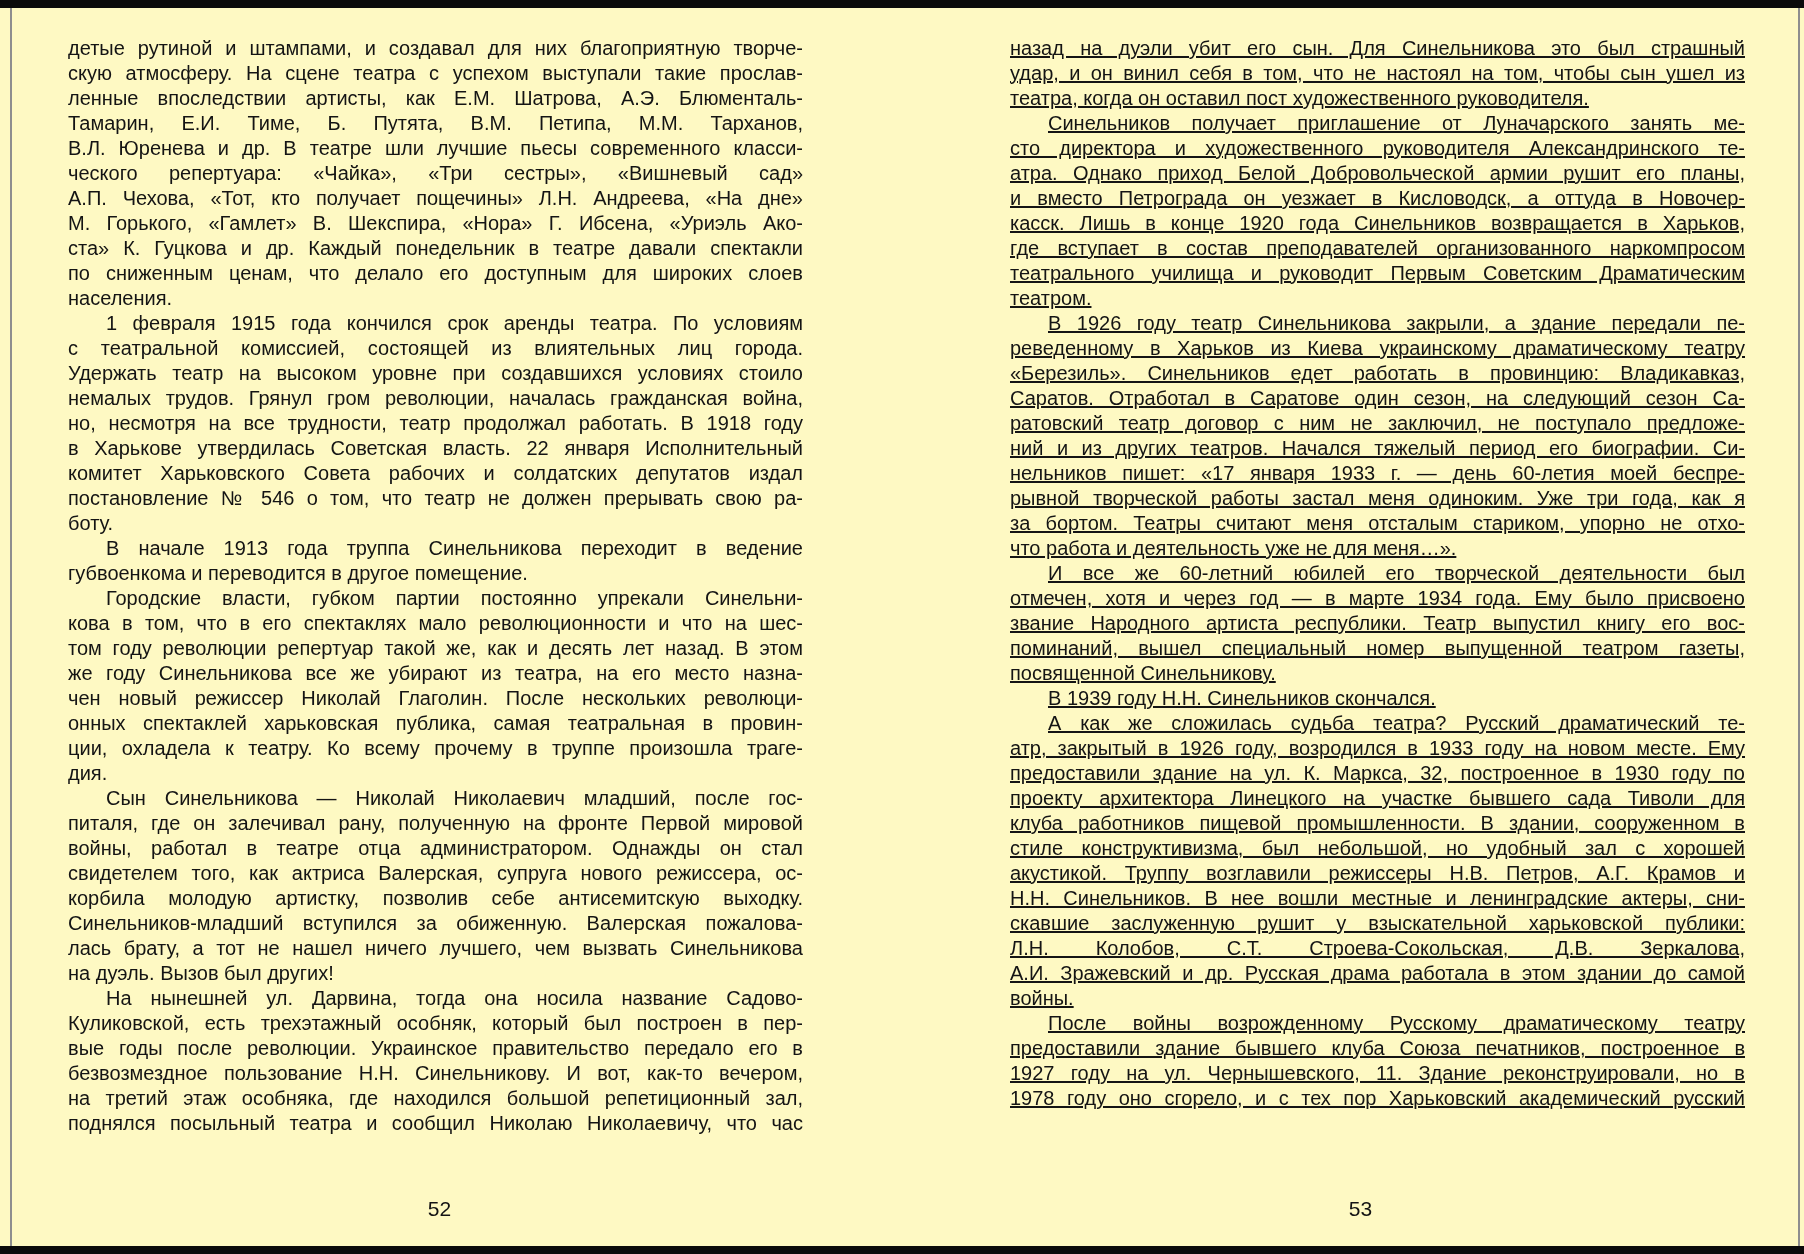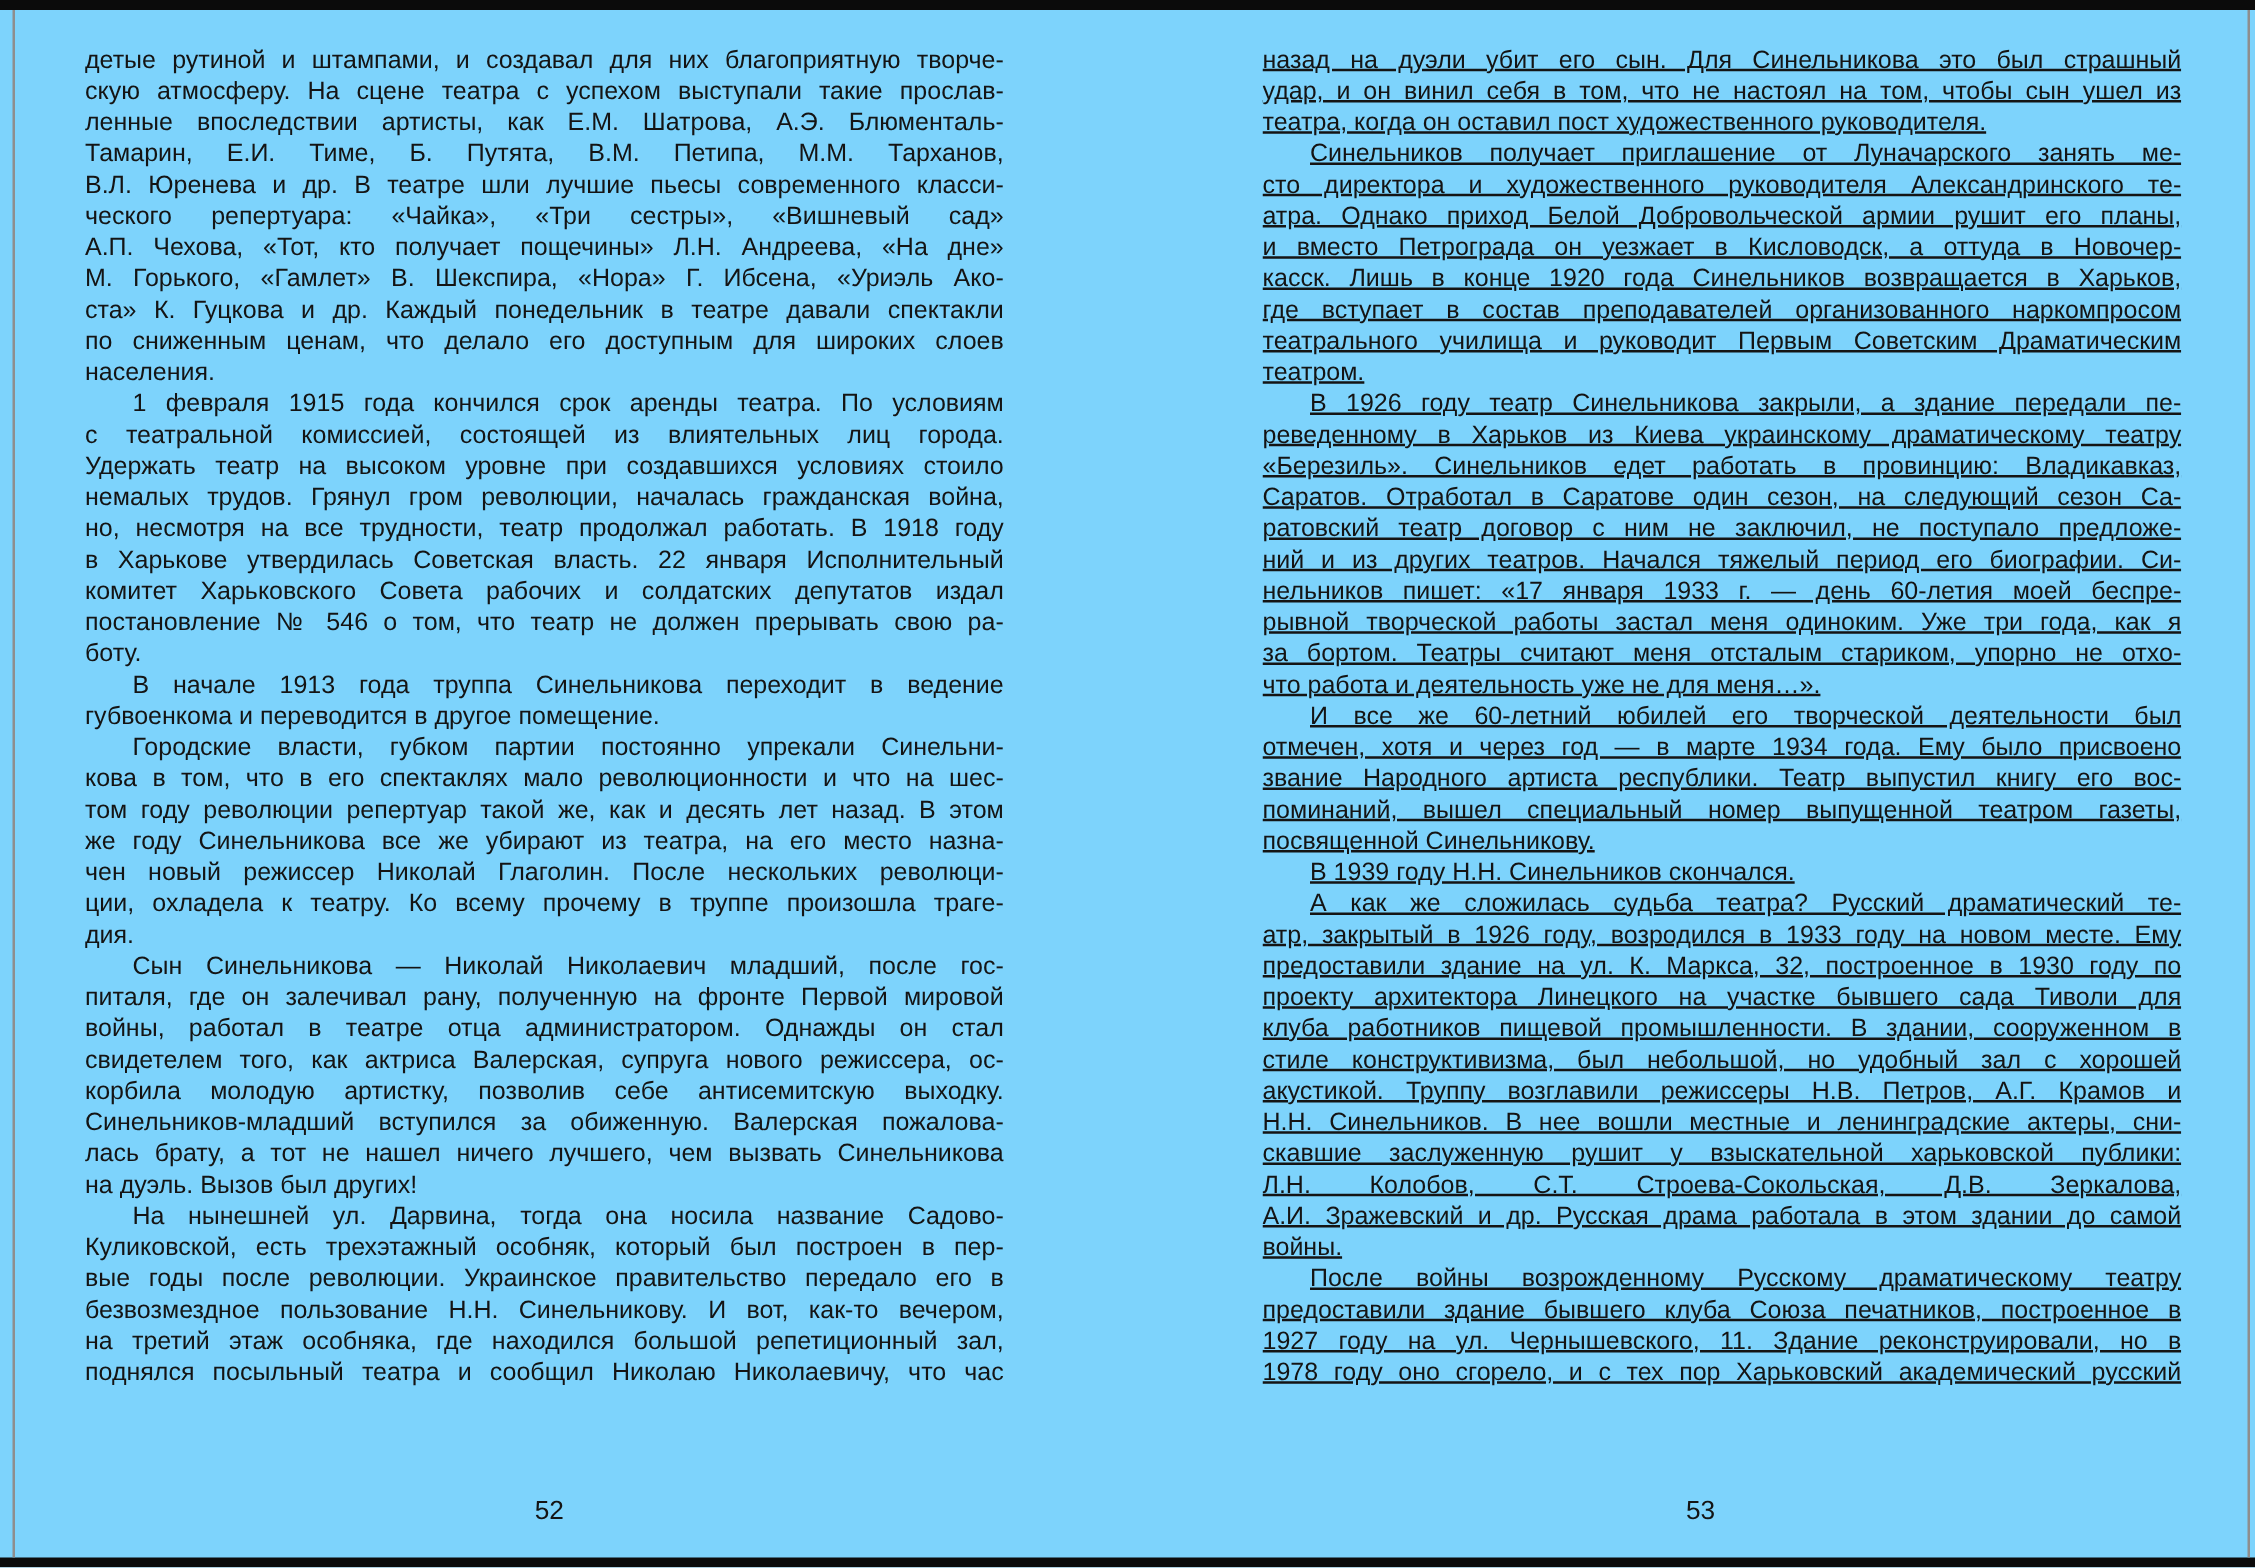--- a/index.html
+++ b/index.html
@@ -4,21 +4,21 @@
 <style>
   html, body {
     margin: 0;
     padding: 0;
     background: #ffffff;
   }
   .scan {
     position: relative;
     width: 1804px;
     height: 1254px;
-    background: #7dd3fc;
+    background: #fef9c3;
     overflow: hidden;
     font-family: "Liberation Sans", sans-serif;
     color: #141414;
   }
   .edge-top, .edge-bottom {
     position: absolute;
     left: 0;
     width: 1804px;
     background: #0b0b0b;
   }
@@ -92,20 +92,21 @@
       <div class="line">комитет Харьковского Совета рабочих и солдатских депутатов издал</div>
       <div class="line">постановление № 546 о том, что театр не должен прерывать свою ра-</div>
       <div class="line endp">боту.</div>
       <div class="line indent">В начале 1913 года труппа Синельникова переходит в ведение</div>
       <div class="line endp">губвоенкома и переводится в другое помещение.</div>
       <div class="line indent">Городские власти, губком партии постоянно упрекали Синельни-</div>
       <div class="line">кова в том, что в его спектаклях мало революционности и что на шес-</div>
       <div class="line">том году революции репертуар такой же, как и десять лет назад. В этом</div>
       <div class="line">же году Синельникова все же убирают из театра, на его место назна-</div>
       <div class="line">чен новый режиссер Николай Глаголин. После нескольких революци-</div>
+      <div class="line">онных спектаклей харьковская публика, самая театральная в провин-</div>
       <div class="line">ции, охладела к театру. Ко всему прочему в труппе произошла траге-</div>
       <div class="line endp">дия.</div>
       <div class="line indent">Сын Синельникова — Николай Николаевич младший, после гос-</div>
       <div class="line">питаля, где он залечивал рану, полученную на фронте Первой мировой</div>
       <div class="line">войны, работал в театре отца администратором. Однажды он стал</div>
       <div class="line">свидетелем того, как актриса Валерская, супруга нового режиссера, ос-</div>
       <div class="line">корбила молодую артистку, позволив себе антисемитскую выходку.</div>
       <div class="line">Синельников-младший вступился за обиженную. Валерская пожалова-</div>
       <div class="line">лась брату, а тот не нашел ничего лучшего, чем вызвать Синельникова</div>
       <div class="line endp">на дуэль. Вызов был других!</div>

